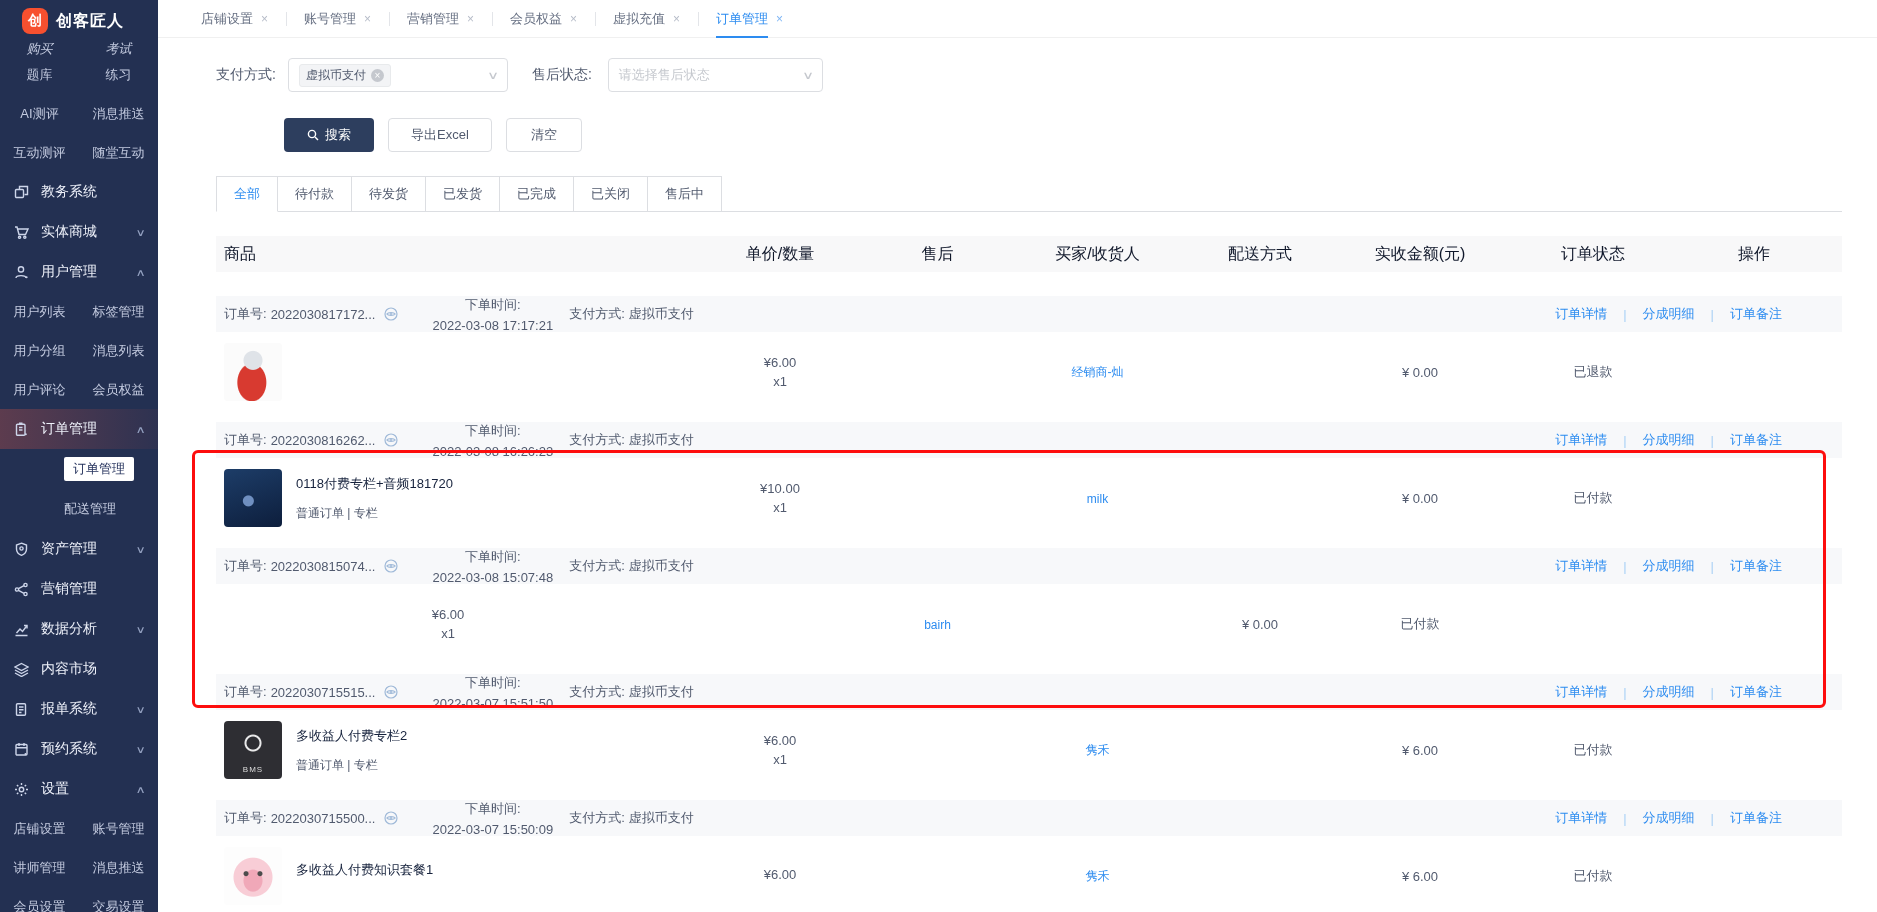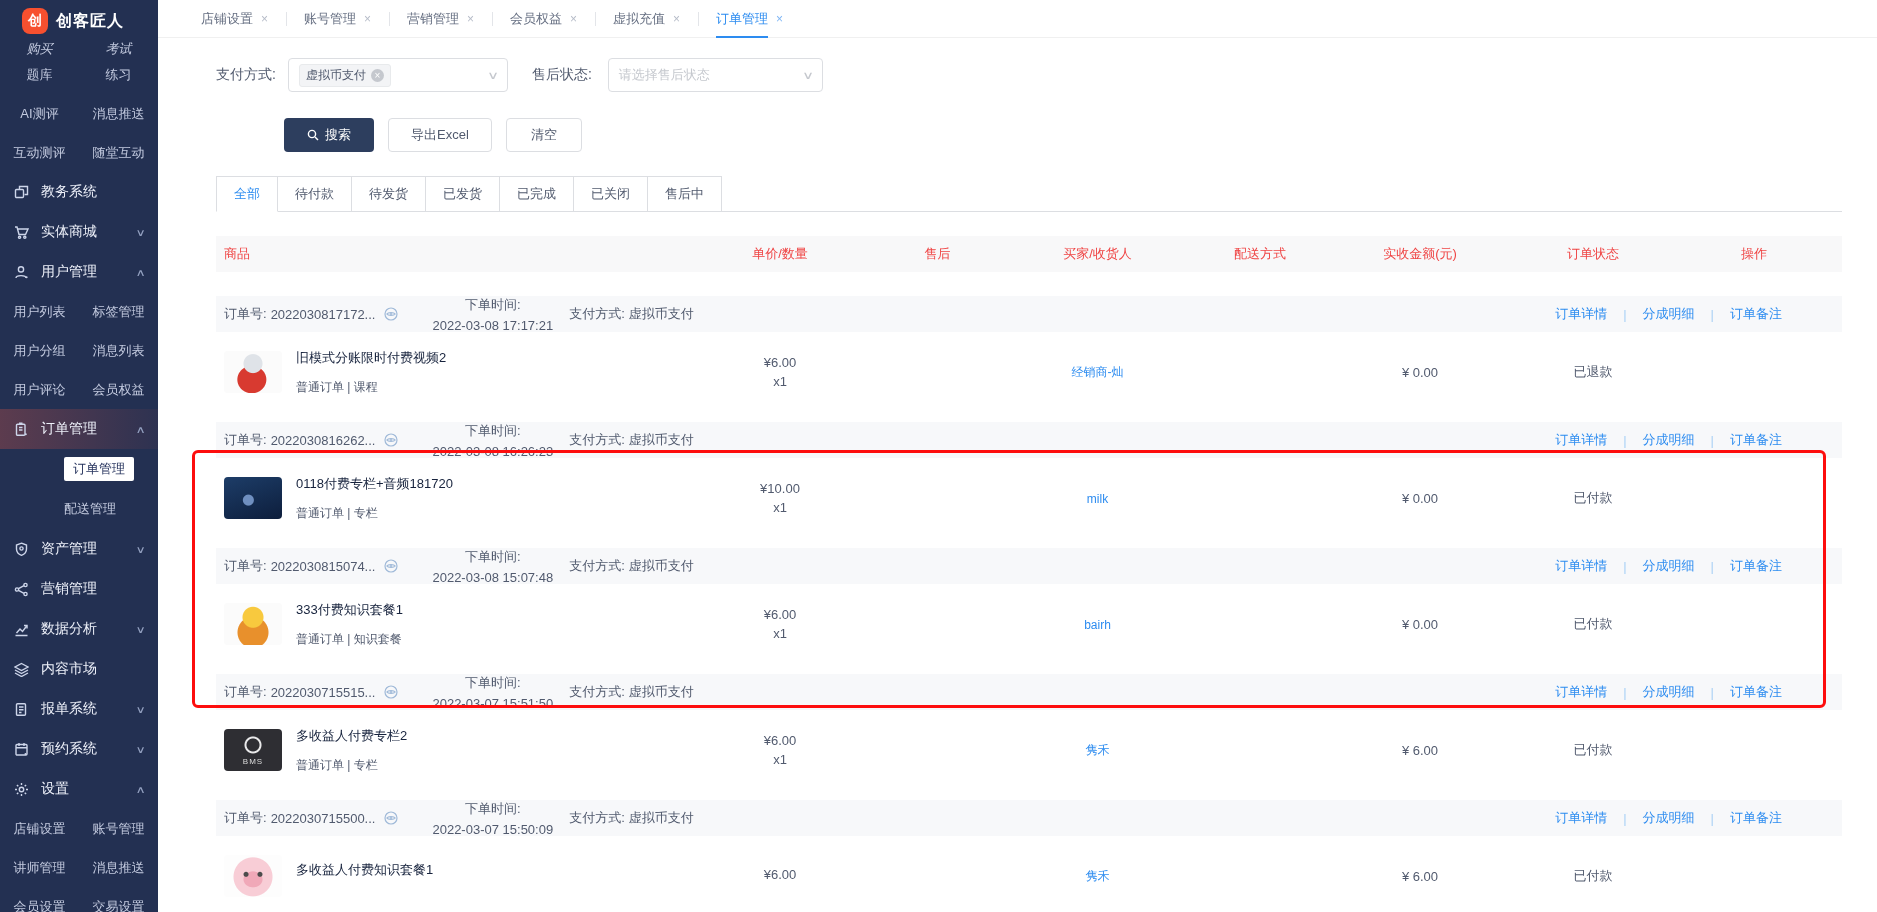--- a/index.html
+++ b/index.html
@@ -67,40 +67,40 @@
   .btn-clear { width:76px; }
   .search-glyph { width:12px; height:12px; }
 
   .status-tabs { display:flex; margin-top:24px; border-bottom:1px solid #dcdee2; }
   .stab { height:36px; padding:0 17px; display:flex; align-items:center; font-size:13px; color:#515a6e;
     border:1px solid #dcdee2; border-left:none; background:#fff; cursor:pointer; margin-bottom:-1px; }
   .stab:first-child { border-left:1px solid #dcdee2; }
   .stab.active { color:#2d8cf0; border-bottom:1px solid #fff; }
 
   .grid8 { display:grid; grid-template-columns:minmax(0,1fr) 200px 115px 205px 120px 200px 146px 176px; align-items:center; }
-  .thead { height:36px; background:#f8f8f9; margin-top:24px; font-size:13px; color:#ef4444; }
+  .thead { height:36px; background:#f8f8f9; margin-top:24px; font-size:16px; color:#0f172a; }
   .thead .th { text-align:center; }
   .thead .th:first-child { text-align:left; padding-left:8px; }
 
   .order-block { margin-top:10px; }
   .order-block.first { margin-top:24px; }
   .order-head { height:36px; background:#f7f8fa; display:flex; align-items:center; padding:0 60px 0 8px;
     font-size:13px; color:#515a6e; }
   .oh-group { display:flex; align-items:center; gap:4px; }
   .oh-group.t2 { margin-left:34px;flex-direction:column; }
   .oh-group.t3 { margin-left:16px; }
   .eye-icon { margin-left:5px; display:flex; cursor:pointer; color:#9fb9d8; }
   .order-links { margin-left:auto; display:flex; align-items:center; gap:16px; font-size:13px; }
   .order-links .lnk { color:#2d8cf0; cursor:pointer; }
   .order-links .lsep { color:#a9d0f5; }
 
   .order-body { height:80px; background:#fff; font-size:13px; color:#515a6e; }
   .obcell { text-align:center; }
   .prod-cell { display:flex; align-items:center; gap:14px; padding-left:8px; text-align:left; }
-  .pimg { width:58px; height:42px; border-radius:4px; position:relative; overflow:hidden; flex:none; }
+  .pimg { width:58px; height:58px; border-radius:4px; position:relative; overflow:hidden; flex:none; }
   .pimg-ultraman { background:radial-gradient(circle at 50% 30%, #dfe3e8 0 9px, transparent 10px),
     radial-gradient(ellipse at 48% 68%, #d83a30 0 14px, transparent 15px), #fbfbfb; }
   .pimg-darkblue { background:radial-gradient(circle at 42% 55%, #6f8fc0 0 5px, transparent 6px), linear-gradient(160deg,#1d3d68,#0d1e3c); }
   .pimg-pikachu { background:radial-gradient(circle at 50% 34%, #f8c93e 0 10px, transparent 11px),
     radial-gradient(ellipse at 50% 70%, #e8902c 0 15px, transparent 16px), #fbfbfb; }
   .pimg-bms { background:radial-gradient(circle at 50% 38%, transparent 0 6px, #e9e9ea 7px 8px, transparent 9px), #2e2e33; }
   .pimg-bms .img-label { position:absolute; left:0; right:0; bottom:5px; text-align:center; color:#ddd; font-size:8px; letter-spacing:1px; }
   .pimg-pig { background:radial-gradient(circle at 38% 46%, #4c4c4c 0 2px, transparent 3px),
     radial-gradient(circle at 62% 46%, #4c4c4c 0 2px, transparent 3px),
     radial-gradient(ellipse at 50% 58%, #f0a8b8 0 9px, transparent 10px),
@@ -399,24 +399,20 @@
           <span class="lnk">订单详情</span>
             <span class="lsep">|</span>
           <span class="lnk">分成明细</span>
             <span class="lsep">|</span>
           <span class="lnk">订单备注</span>
         </span>
       </div>
       <div class="grid8 order-body">
         <div class="prod-cell">
           <div class="pimg pimg-ultraman"></div>
-          <div class="pinfo">
-              <div class="ptitle">旧模式分账限时付费视频2</div>
-            <div class="pmeta">普通订单 | 课程</div>
-            </div>
         </div>
         <div class="obcell">
           <div class="price-line">¥6.00</div>
             <div>x1</div>
           </div>
         <div class="obcell"></div>
         <div class="obcell"><span class="buyer">经销商-灿</span></div>
         <div class="obcell"></div>
         <div class="obcell">¥ 0.00</div>
         <div class="obcell">已退款</div>
@@ -497,27 +493,20 @@
           </span>
         <span class="order-links">
           <span class="lnk">订单详情</span>
             <span class="lsep">|</span>
           <span class="lnk">分成明细</span>
             <span class="lsep">|</span>
           <span class="lnk">订单备注</span>
         </span>
       </div>
       <div class="grid8 order-body">
-        <div class="prod-cell">
-          <div class="pimg pimg-pikachu"></div>
-          <div class="pinfo">
-              <div class="ptitle">333付费知识套餐1</div>
-            <div class="pmeta">普通订单 | 知识套餐</div>
-            </div>
-        </div>
         <div class="obcell">
           <div class="price-line">¥6.00</div>
             <div>x1</div>
           </div>
         <div class="obcell"></div>
         <div class="obcell"><span class="buyer">bairh</span></div>
         <div class="obcell"></div>
         <div class="obcell">¥ 0.00</div>
         <div class="obcell">已付款</div>
         <div class="obcell"></div>

